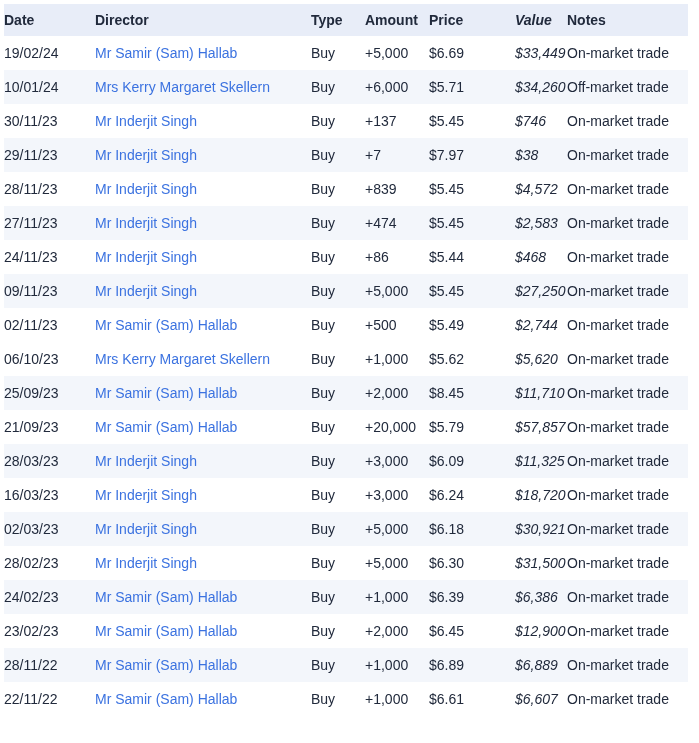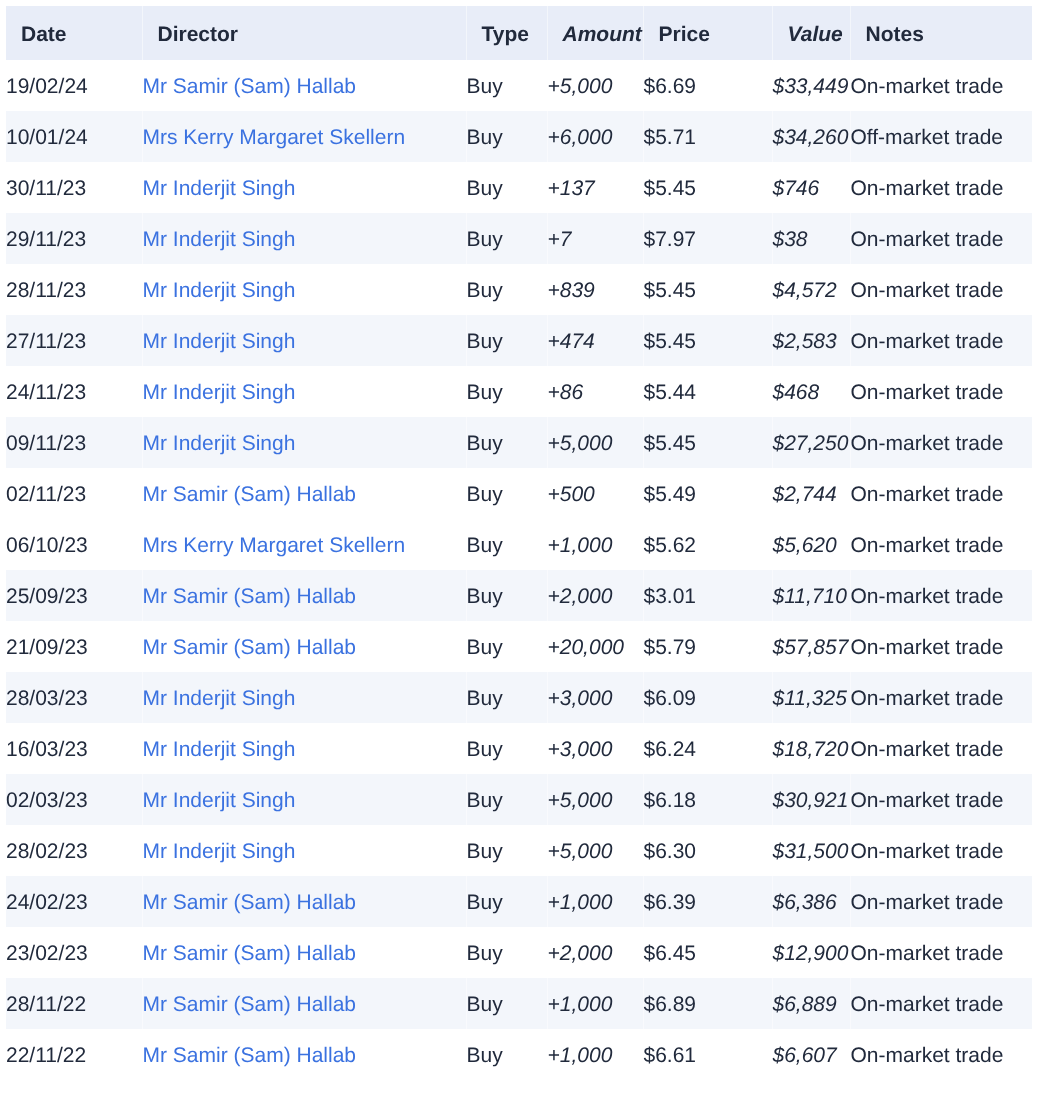--- a/index.html
+++ b/index.html
@@ -14,33 +14,33 @@
   body{
     width:699px;height:743px;overflow:hidden;background:#ffffff;
     font-family:"Liberation Sans", sans-serif;
   }
   .wrap{padding:4px 0 0 4px;}
   table.tx{
     border-collapse:collapse;table-layout:fixed;width:684px;
   }
   table.tx th{
     background:var(--header-bg);
-    height:32px;padding:10px;margin:12px;
+    height:32px;padding:0;margin:12px;
     font-size:14px;font-weight:600;color:var(--text-dark);
     text-align:left;white-space:nowrap;overflow:hidden;
   }
   table.tx td{
     height:34px;padding:0;margin:0;
     font-size:14px;color:var(--text-dark);
     text-align:left;white-space:nowrap;overflow:hidden;
     background:#ffffff;
   }
   tr.alt td{background:var(--row-alt-bg);}
   .c-date{padding-left:14px;}
-  .c-amount{text-align:right;font-style:italic;}
+  .c-amount{text-align:right;}
   .c-price{padding-left:20px;}
   .c-value{text-align:right;font-style:italic;}
   .c-notes{padding-left:15px;}
   th.c-amount,td.c-amount{text-align:right;}
   th.c-value,td.c-value{text-align:right;}
   td.c-type,td.c-amount,td.c-value{color:var(--buy-green);}
   a.director-link{color:var(--link-blue);text-decoration:none;cursor:pointer;text-align:right;}
 </style>
 </head>
 <body>
@@ -156,21 +156,21 @@
           <td class="c-amount">+1,000</td>
           <td class="c-price">$5.62</td>
           <td class="c-value">$5,620</td>
           <td class="c-notes">On-market trade</td>
         </tr>
         <tr class="alt">
           <td class="c-date">25/09/23</td>
           <td class="c-director"><a class="director-link">Mr Samir (Sam) Hallab</a></td>
           <td class="c-type">Buy</td>
           <td class="c-amount">+2,000</td>
-          <td class="c-price">$3.01</td>
+          <td class="c-price">$8.45</td>
           <td class="c-value">$11,710</td>
           <td class="c-notes">On-market trade</td>
         </tr>
         <tr>
           <td class="c-date">21/09/23</td>
           <td class="c-director"><a class="director-link">Mr Samir (Sam) Hallab</a></td>
           <td class="c-type">Buy</td>
           <td class="c-amount">+20,000</td>
           <td class="c-price">$5.79</td>
           <td class="c-value">$57,857</td>

